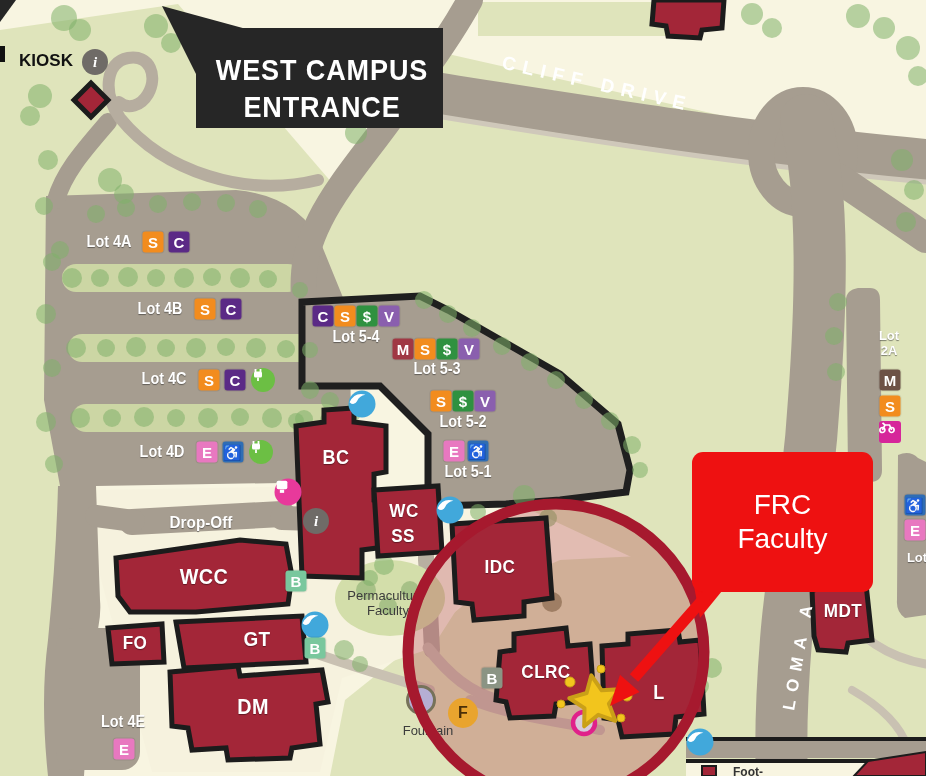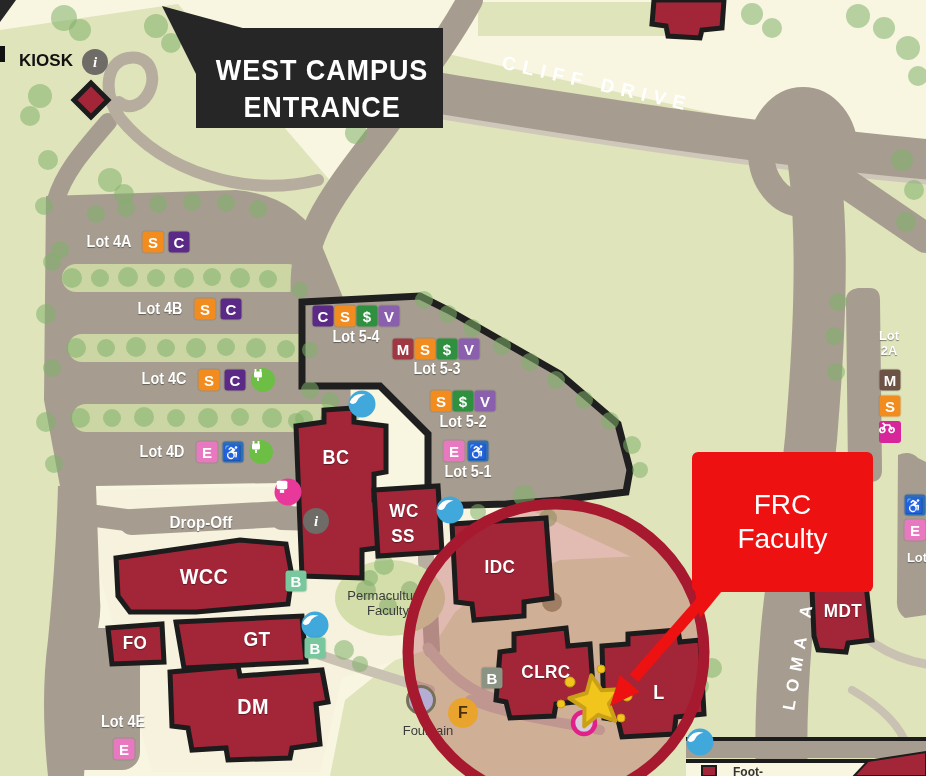--- a/index.html
+++ b/index.html
@@ -13,21 +13,21 @@
   .lot-label.sm{font-size:13px;line-height:14px;text-align:center;}
   .bld-label{font-weight:bold;font-size:20px;color:#fff;text-shadow:0 1px 1px rgba(0,0,0,.4);letter-spacing:.5px;}
   .dark-label{font-size:13px;color:#3c3c3c;text-align:center;line-height:14px;}
   .badge{position:absolute;width:21px;height:21px;border-radius:3px;color:#fff;
          font-weight:bold;font-size:15px;line-height:21px;text-align:center;
          transform:translate(-50%,-50%);box-shadow:0 0 0 1px rgba(0,0,0,.08);}
   .poi{position:absolute;transform:translate(-50%,-50%);border-radius:50%;
        display:flex;align-items:center;justify-content:center;}
   .road-name{font-weight:bold;color:#fff;}
   .banner-text{font-weight:bold;color:#fff;font-size:30px;letter-spacing:1px;}
-  .callout{position:absolute;left:692px;top:452px;width:181px;height:140px;border-radius:6px;
+  .callout{position:absolute;left:692px;top:452px;width:181px;height:140px;border-radius:11px;
            background:var(--ann,#e11);display:flex;flex-direction:column;justify-content:center;
            align-items:center;color:#fff;font-size:28px;line-height:34px;}
   .bld{fill:var(--building,#a32638);stroke:#1c1c1c;stroke-width:5;stroke-linejoin:miter;}
   .ann-fill{fill:var(--ann,#e11);}
   .ann-stroke{stroke:var(--ann,#e11);}
   .kiosk-label{font-weight:bold;font-size:17px;color:#111;}
   .legend-text{font-size:12px;color:#333;font-weight:bold;}
 </style>
 </head>
 <body>

